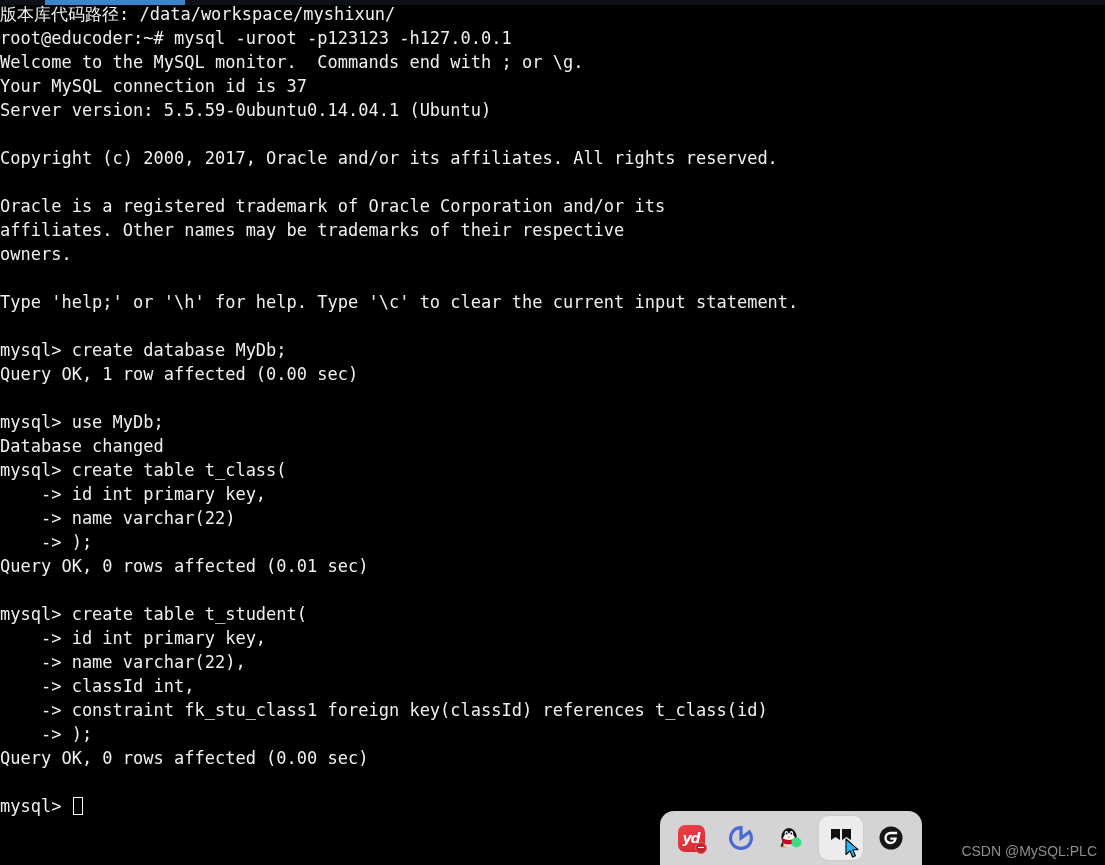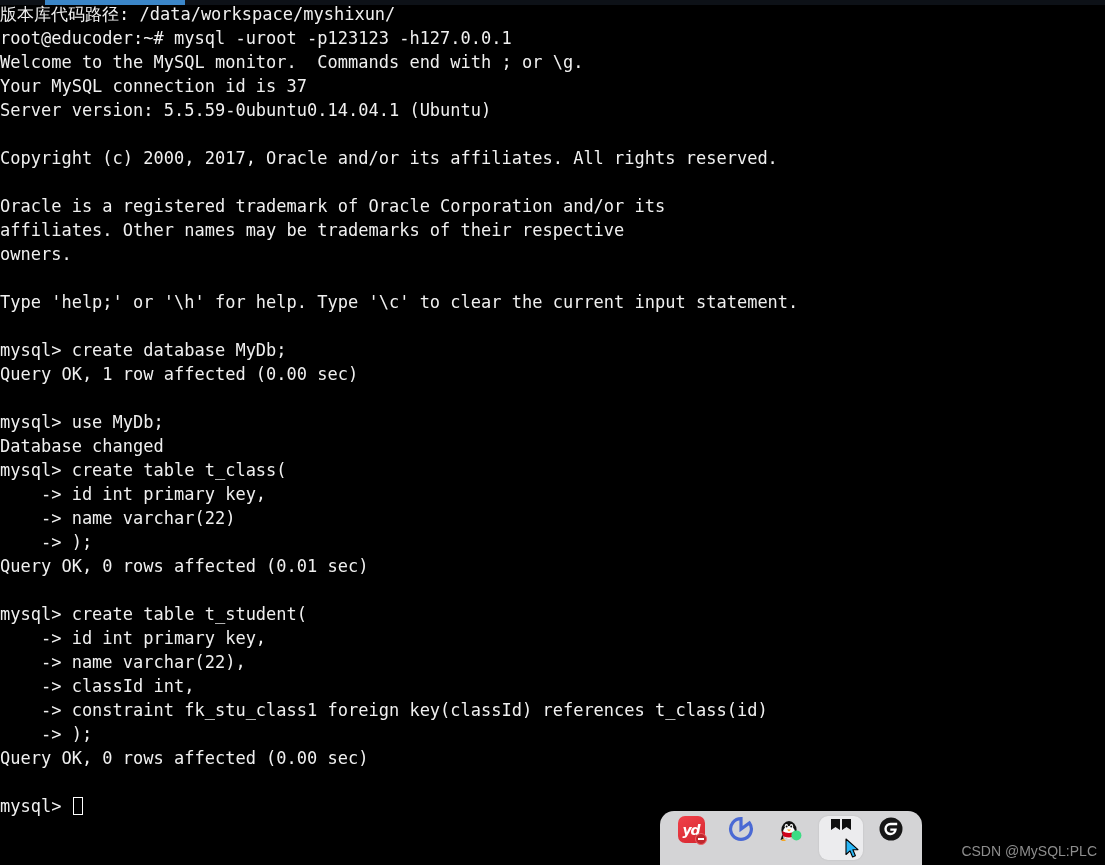--- a/index.html
+++ b/index.html
@@ -87,20 +87,21 @@
     display: flex;
     align-items: center;
     justify-content: space-around;
     padding: 0 6px;
     z-index: 10;
   }
   .dock-item {
     width: 44px;
     height: 44px;
     display: flex;
+    align-items: center;
     justify-content: center;
     border-radius: 9px;
     position: relative;
     cursor: pointer;
   }
   .dock-item.active {
     background: #ececee;
     box-shadow: 0 0 2px rgba(0,0,0,0.12);
   }
 

